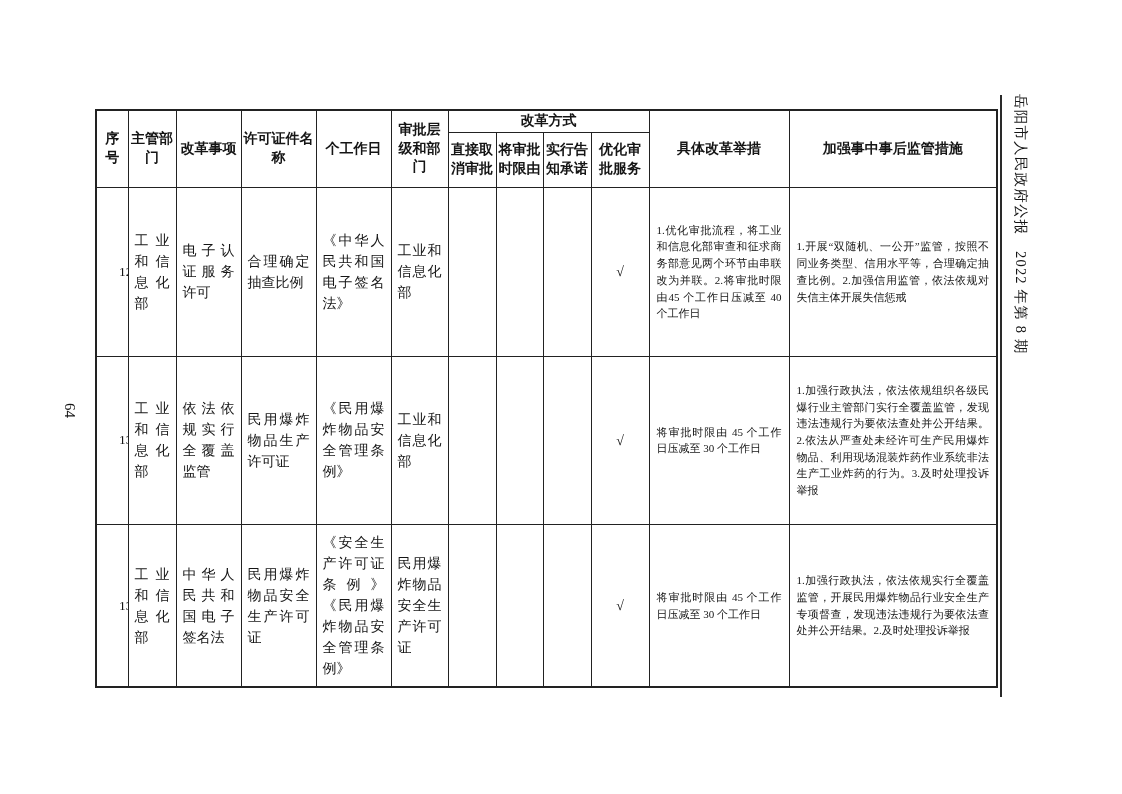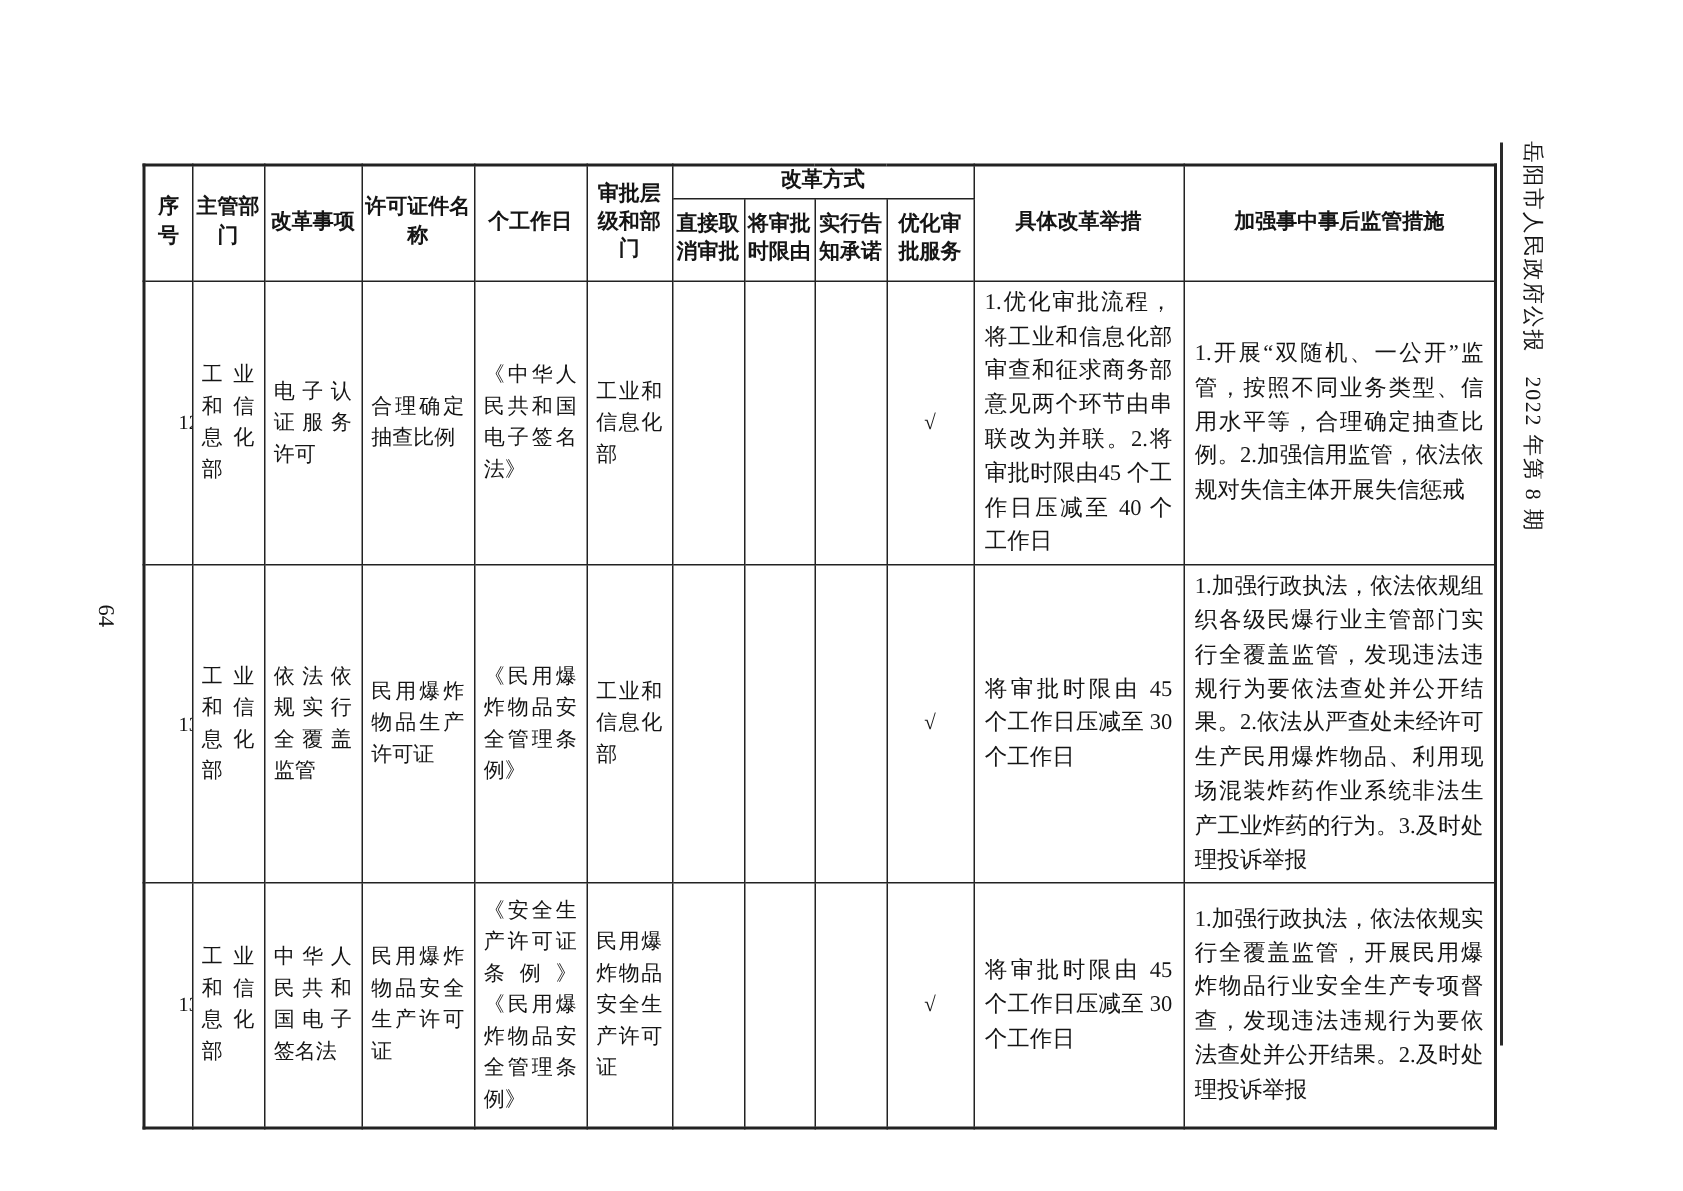--- a/index.html
+++ b/index.html
@@ -74,21 +74,21 @@
   tr.dr1 { height: 169px; }
   tr.dr2 { height: 168px; }
   tr.dr3 { height: 163px; }
   td.j   { text-align: justify; text-justify: inter-character; text-align-last: left; }
   td.serial { text-align: center; font-size: 13.5px; }
   td.narrow { padding: 2px 6px; }
   td.measure, td.supervision {
     text-align: justify;
     text-justify: inter-character;
     text-align-last: left;
-    font-size: 15px;
+    font-size: 11px;
     line-height: 1.52;
     padding: 3px 7px;
     vertical-align: middle;
   }
   td.check { text-align: center; font-size: 14px; }
 </style>
 </head>
 <body>
 
 <div class="page">

